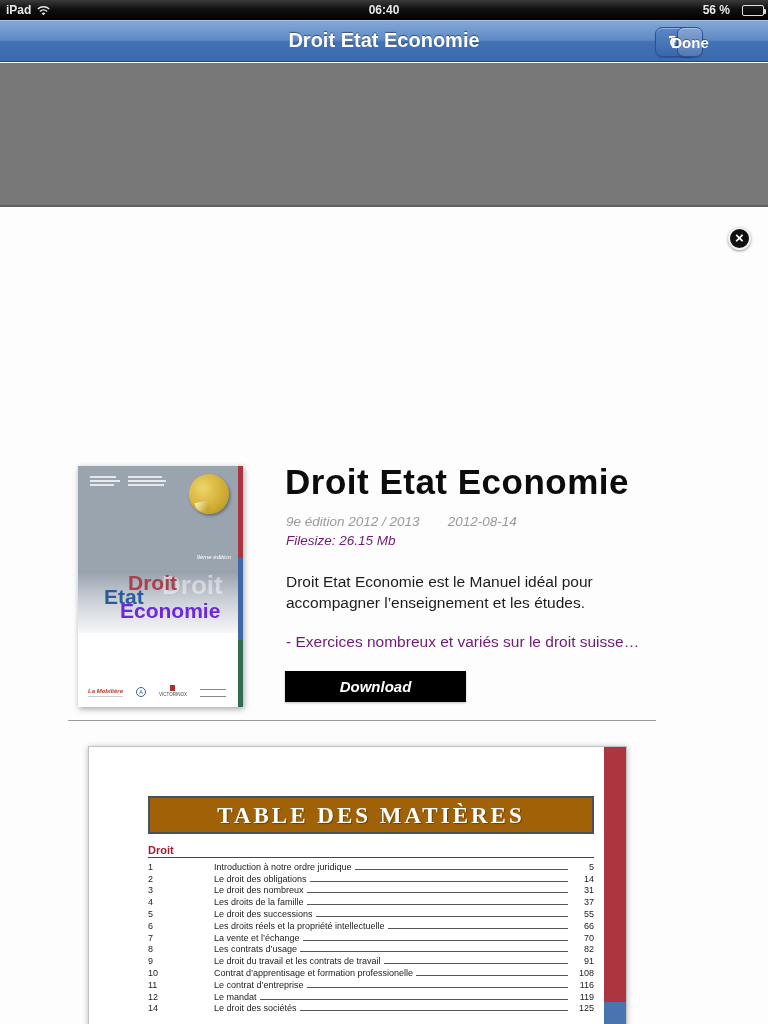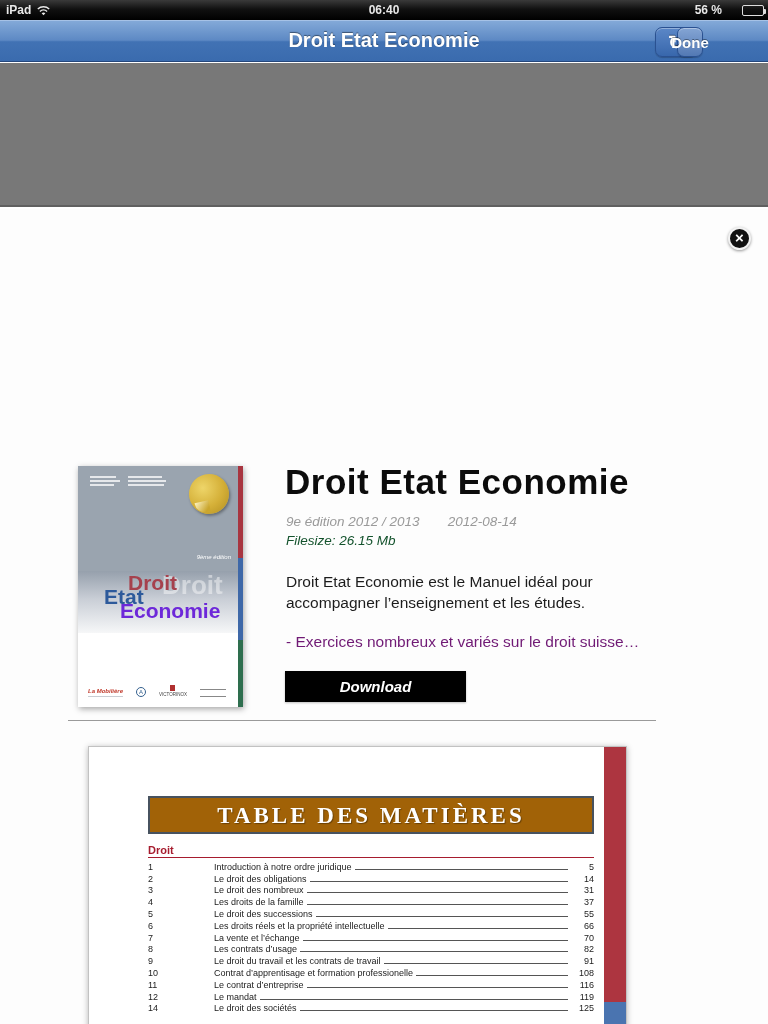--- a/index.html
+++ b/index.html
@@ -5,21 +5,21 @@
   * { margin:0; padding:0; box-sizing:border-box; }
   html,body { width:768px; height:1024px; overflow:hidden; background:#fff;
               font-family:"Liberation Sans", sans-serif; position:relative; }
 
   
   .status-bar { position:absolute; left:0; top:0; width:768px; height:20px;
     background:linear-gradient(180deg,#3a3a3a 0%,#111 45%,#000 100%);
     color:#e8e8e8; font-size:12px; font-weight:bold; display:flex; align-items:center; }
   .sb-left { position:absolute; left:6px; display:flex; align-items:center; gap:5px; }
   .sb-time { position:absolute; left:0; right:0; text-align:center; }
-  .sb-right { position:absolute; right:4px; display:flex; align-items:center; gap:20px; }
+  .sb-right { position:absolute; right:4px; display:flex; align-items:center; gap:12px; }
   .batt { width:22px; height:11px; border:1px solid #ddd; border-radius:2px; position:relative; padding:1px; }
   .batt-fill { height:100%; width:56%; background:#ddd; }
   .batt-nub { position:absolute; right:-3px; top:3px; width:2px; height:5px; background:#ddd; border-radius:0 1px 1px 0; }
 
   
   .nav-bar { position:absolute; left:0; top:20px; width:768px; height:42px;
     background:linear-gradient(180deg,#83a9d8 0%,#5d89c4 48%,#4172b4 52%,#3a6bae 100%);
     border-top:1px solid #a6c2e6; border-bottom:1px solid #25477c; }
   .nav-title { position:absolute; left:0; right:0; top:8px; text-align:center;
     color:#fff; font-size:20px; font-weight:bold; text-shadow:0 -1px 1px rgba(0,0,0,0.45); }
@@ -78,21 +78,21 @@
   .logo-vx { font-size:4.5px; color:#444; text-align:center; }
   .logo-vx b { display:block; width:5px; height:6px; background:#b03030; margin:0 auto 1px; }
   .logo-misc { width:26px; height:8px; border-bottom:1px solid #888; border-top:1px solid #888; }
 
   
   .book-title { position:absolute; left:285px; top:253px; width:420px;
     font-size:35px; font-weight:bold; color:#0c0c0c; letter-spacing:0.5px; }
   .book-meta { position:absolute; left:286px; top:305px; color:#9a9a9a;
     font-size:13.5px; font-style:italic; }
   .book-meta .gap { display:inline-block; width:28px; }
-  .book-filesize { position:absolute; left:286px; top:324px; color:#14532d;
+  .book-filesize { position:absolute; left:286px; top:324px; color:#701a75;
     font-size:13.5px; font-style:italic; }
   .book-desc { position:absolute; left:286px; top:362px; width:380px;
     font-size:15.5px; color:#1c1c1c; line-height:21px; }
   .book-desc2 { position:absolute; left:286px; top:424px; width:420px;
     font-size:15.5px; color:#701a75; }
   .download-btn { position:absolute; left:285px; top:462px; width:181px; height:31px;
     color:#fff; font-size:15px; font-weight:bold; font-style:italic;
     display:flex; align-items:center; justify-content:center; cursor:pointer;
     box-shadow:0 1px 2px rgba(0,0,0,0.25); }
   .divider { position:absolute; left:68px; top:511px; width:588px; height:1px; background:#9a9a9a; }

